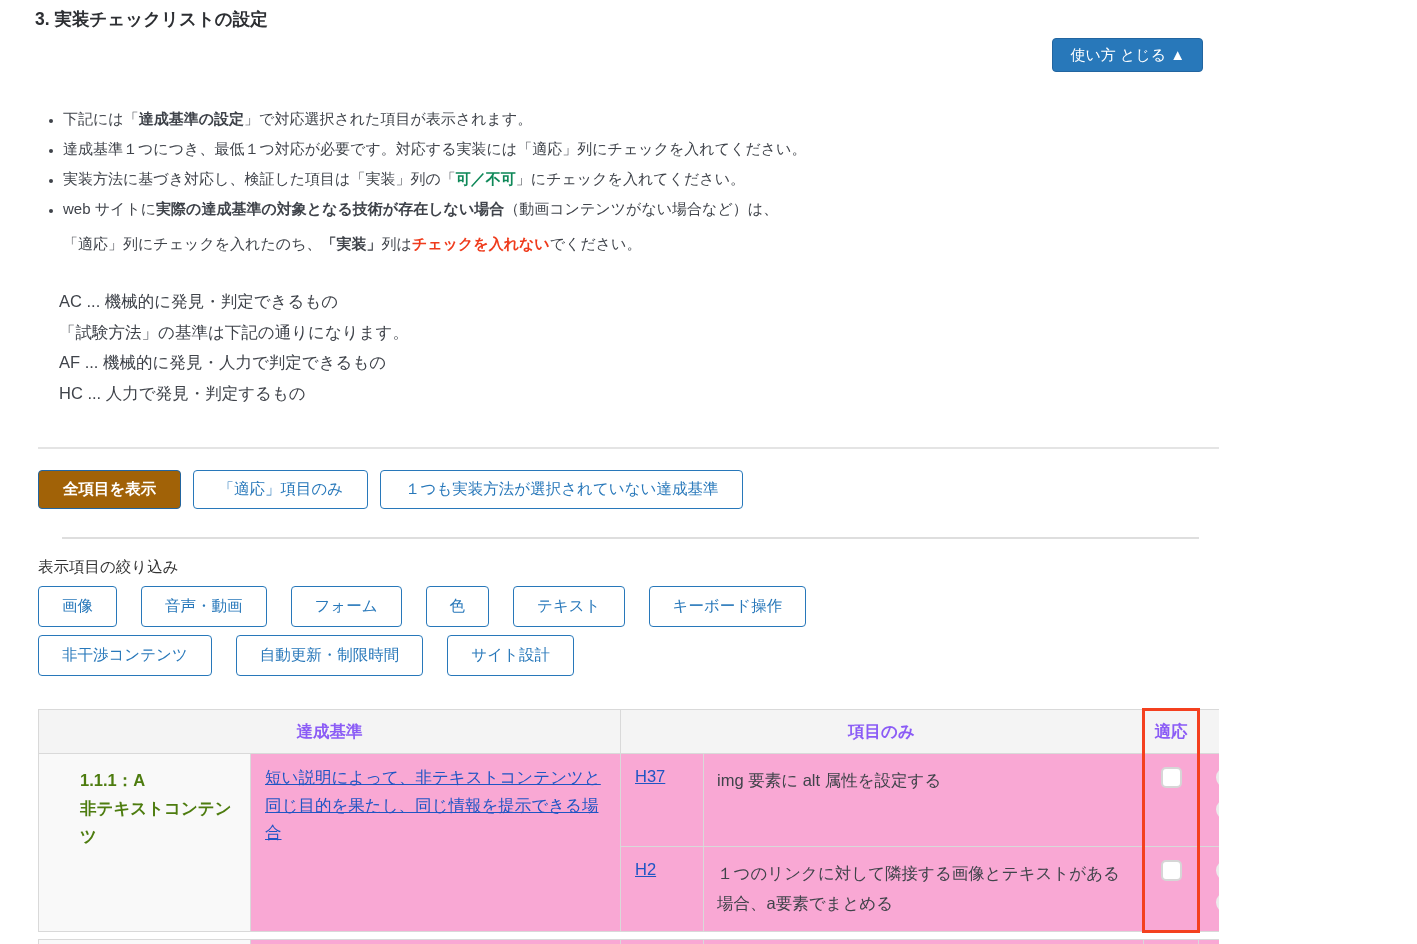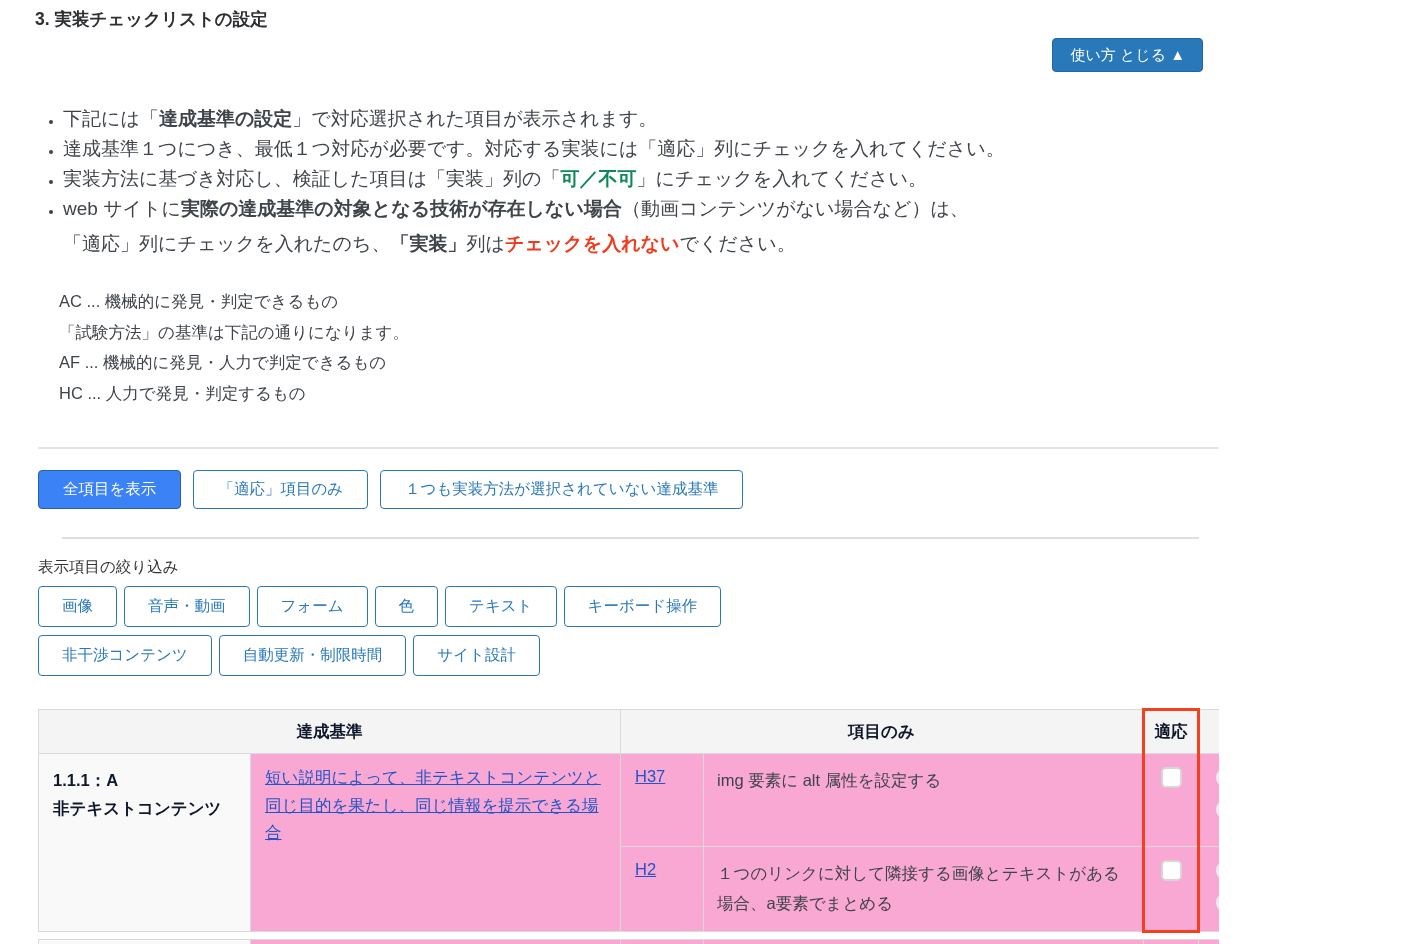--- a/index.html
+++ b/index.html
@@ -22,21 +22,21 @@
     position:absolute; right:16px; top:38px; height:34px;
     background:#2878ba; color:#fff; border:1px solid #2265a0;
     border-radius:4px; font-size:15px; padding:0 17px;
     display:flex; align-items:center; cursor:pointer;
     font-family:inherit;
   }
   
   .bullets {
     position:absolute; left:40px; top:104px;
     list-style:disc; padding-left:23px;
-    font-size:19px; line-height:30px; color:#3f434a;
+    font-size:15px; line-height:30px; color:#3f434a;
   }
   .bullets li::marker { color:#3f434a; font-size:12px; }
   .b { font-weight:bold; }
   .green { color:#0e8858; font-weight:bold; }
   .red { color:#ef3b1c; font-weight:bold; }
   .second-line { display:block; margin-top:5px; }
   
   .test-note {
     position:absolute; left:59px; top:286px;
     font-size:16.5px; line-height:30.5px; color:#3f434a;
@@ -47,28 +47,28 @@
   
   .filter-row {
     position:absolute; left:38px; top:470px;
     display:flex; gap:12px;
   }
   .btn {
     height:39px; border-radius:4px; font-size:15.5px;
     display:flex; align-items:center; padding:0 24px;
     cursor:pointer; font-family:inherit;
   }
-  .btn-solid { background:#3b82f6; color:#fff; border:1px solid #2265a0; }
+  .btn-solid { background:#a16207; color:#fff; border:1px solid #2265a0;font-weight:bold; }
   .btn-outline { background:#fff; color:#2878ba; border:1.5px solid #2878ba; }
   
   .cat-label {
     position:absolute; left:38px; top:557px;
     font-size:15.5px; color:#333;
   }
-  .cat-row { position:absolute; left:38px; display:flex; gap:7px; }
+  .cat-row { position:absolute; left:38px; display:flex; gap:24px; }
   .cat-row-1 { top:586px; }
   .cat-row-2 { top:635px; }
   .cat-btn {
     height:41px; border-radius:4px; border:1.5px solid #2878ba;
     background:#fff; color:#2878ba; font-size:15.5px;
     display:flex; align-items:center; padding:0 23px;
     cursor:pointer; font-family:inherit;
   }
   
   .table-wrap { position:absolute; left:38px; top:708px; width:1373px; }
@@ -76,28 +76,28 @@
   col.c-crit  { width:212px; }
   col.c-link  { width:370px; }
   col.c-code  { width:83px;  }
   col.c-desc  { width:440px; }
   col.c-adapt { width:55px;  }
   col.c-impl  { width:102px; }
   col.c-test  { width:111px; }
   th, td { border:1px solid #d9d9d9; font-size:16.5px; }
   thead th {
     background:#f4f4f4; height:44px; font-weight:bold;
-    color:#0f172a; text-align:center; vertical-align:middle;
+    color:#8b5cf6; text-align:center; vertical-align:middle;
   }
   tbody td { vertical-align:top; background:#f9a8d4; }
   tr.r1 { height:93px; }
   tr.r2 { height:85px; }
   tr.r3 { height:44px; }
   td.crit-cell { background:#f9f9f9; padding:12px 14px; line-height:28px; }
-  .crit-id, .crit-name { font-weight:bold; color:#0f172a; }
+  .crit-id, .crit-name { font-weight:bold; color:#4d7c0f;margin-left:27px; }
   td.link-cell { padding:10px 14px; line-height:27.5px; }
   a.tbl-link { color:#1f55c4; text-decoration:underline; cursor:pointer; }
   td.code-cell { padding:13px 14px; }
   td.desc-cell { padding:11px 13px; line-height:30px; }
   td.adapt-cell { text-align:center; padding-top:13px; }
   
   .red-t { border-top:3px solid #f4401f !important; }
   .red-b { border-bottom:3px solid #f4401f !important; }
   .red-l { border-left:3px solid #f4401f !important; }
   .red-r { border-right:3px solid #f4401f !important; }

